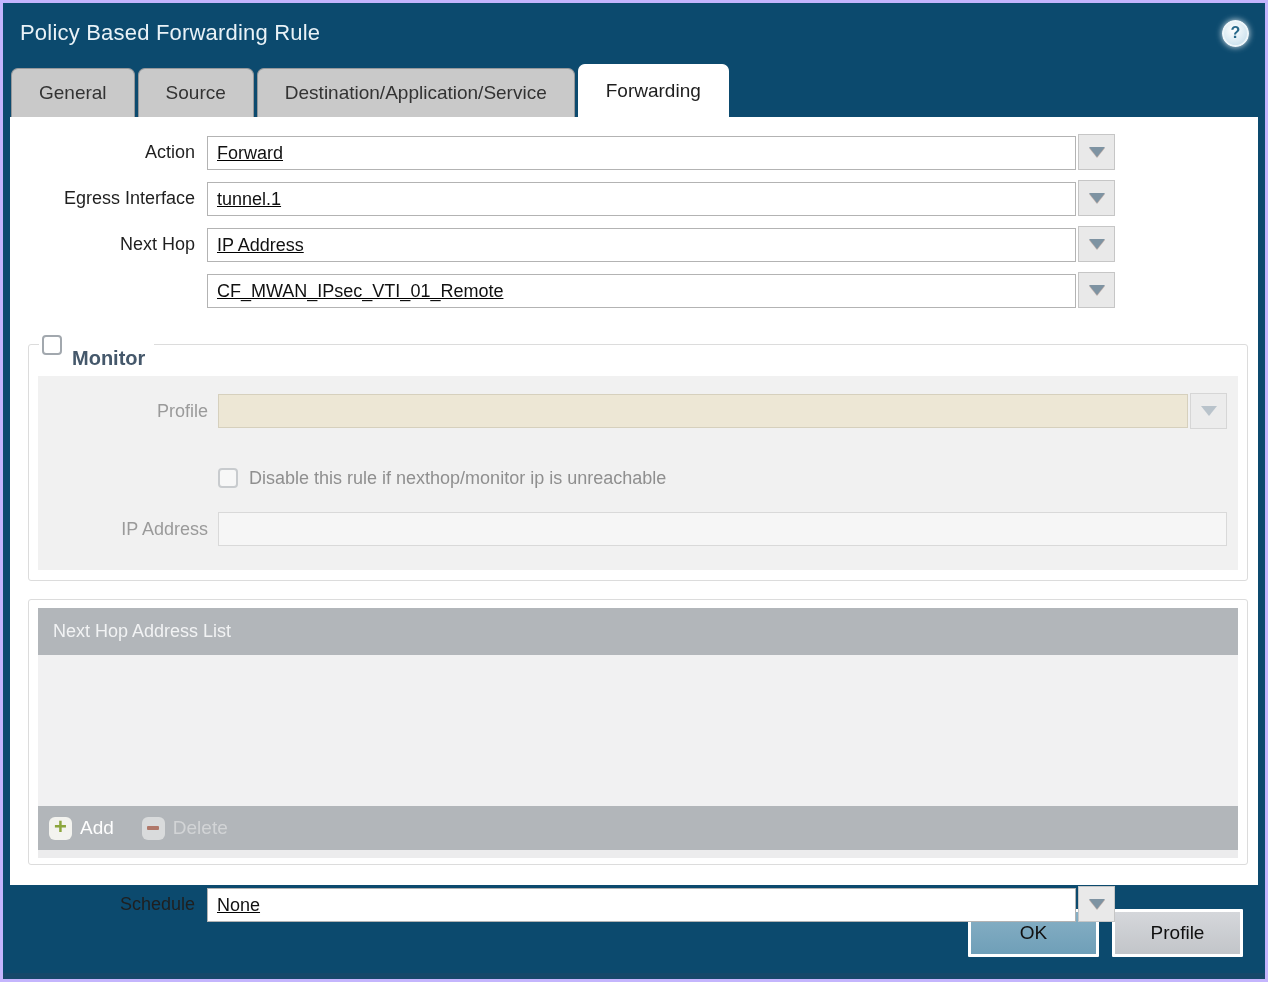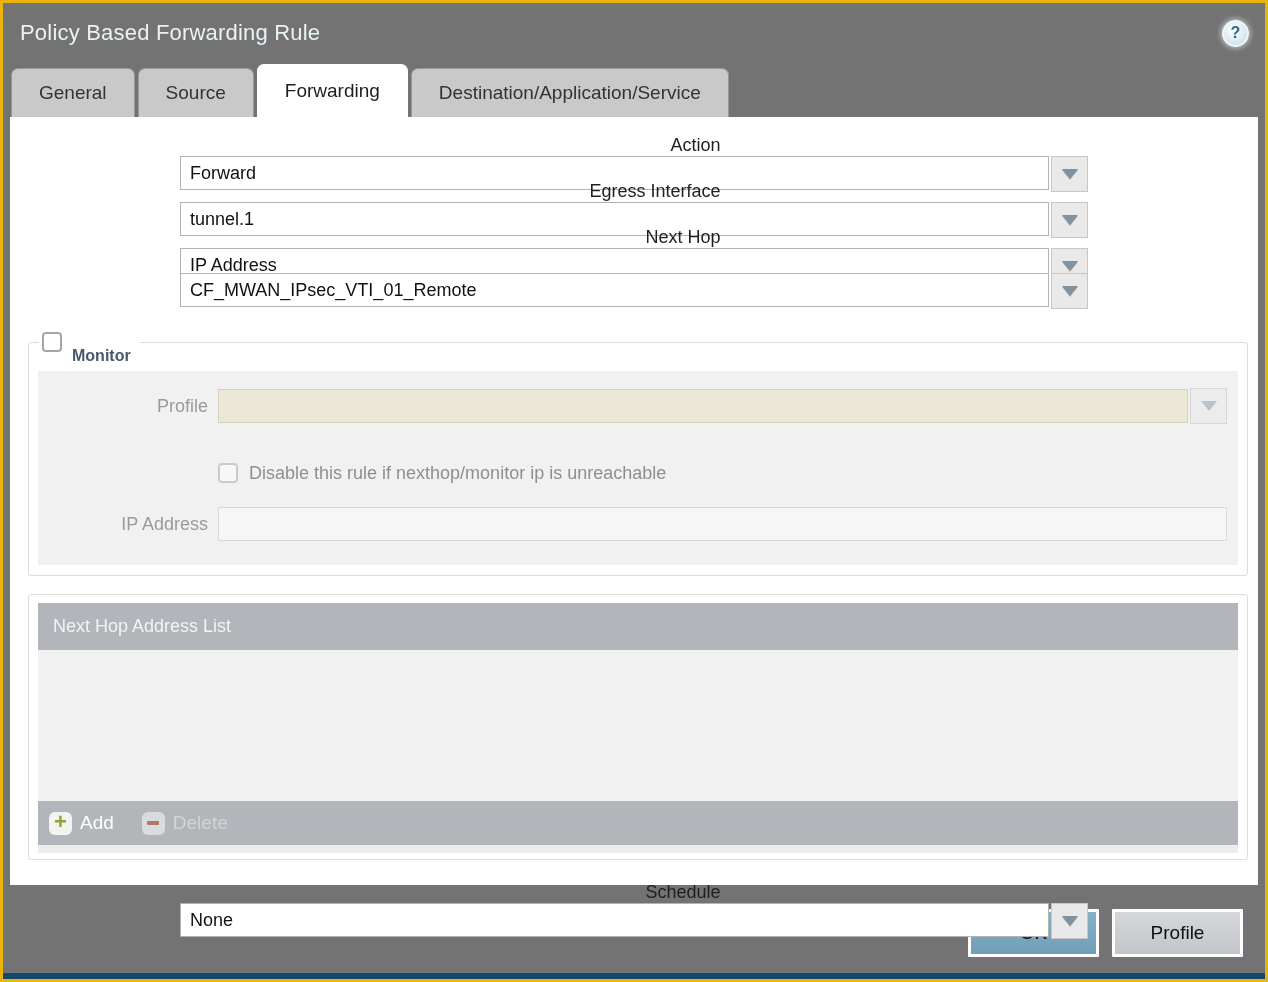--- a/index.html
+++ b/index.html
@@ -1,20 +1,20 @@
 <!DOCTYPE html>
 <html><head>
 <meta charset="utf-8">
 <style>
   * { margin:0; padding:0; box-sizing:border-box; }
   html,body { width:1268px; height:982px; background:#000; }
   .screen {
     width:1268px; height:982px;
-    border:3px solid #eab308;
-    background:#737373;
+    border:3px solid #c4b5fd;
+    background:#0c4a6e;
     font-family:"Liberation Sans", sans-serif;
     display:flex; flex-direction:column;
     position:relative;
   }
   
   .titlebar { flex:none; height:60px; display:flex; align-items:center; padding:0 16px 0 17px; }
   .title { color:#e9f2f7; font-size:22px; letter-spacing:.2px; }
   .help-btn {
     margin-left:auto; width:27px; height:27px; border-radius:50%;
     background:radial-gradient(circle at 42% 35%, #ffffff 0%, #d5e7f1 65%, #bcd8e8 100%);
@@ -31,24 +31,24 @@
     border-radius:7px 7px 0 0; height:49px;
     display:flex; align-items:center; padding:0 27px;
     font-size:19px; color:#333; cursor:pointer; white-space:nowrap;
   }
   .tab.active { background:#ffffff; border-color:#ffffff; height:53px; color:#1e1e1e; }
   
   .content {
     flex:none; height:768px; background:#fff; margin:0 7px;
     position:relative; z-index:1; padding-top:18px;
   }
-  .frow { display:flex; align-items:center; margin-bottom:12px; height:34px;flex-direction:column; }
+  .frow { display:flex; align-items:center; margin-bottom:12px; height:34px; }
   .flabel { flex:none; width:197px; text-align:right; padding-right:12px; font-size:18px; color:#1f1f1f; }
   .flabel.spacer { color:transparent; }
-  .combo { flex:none; width:908px; display:flex; align-items:flex-start; }
+  .combo { flex:none; width:908px; display:flex; align-items:flex-end;text-decoration:underline; }
   .cval {
     flex:1; height:34px; border:1px solid #b3b3b3; background:#fff;
     font-size:18px; color:#111; padding:0 9px;
     display:flex; align-items:center; overflow:hidden; white-space:nowrap; cursor:text;
   }
   .dbtn {
     flex:none; width:37px; height:36px; margin-left:2px;
     background:#e9e9e9; border:1px solid #c6c6c6;
     display:flex; align-items:center; justify-content:center; cursor:pointer;
   }
@@ -56,21 +56,21 @@
     width:0; height:0;
     border-left:8px solid transparent; border-right:8px solid transparent;
     border-top:10px solid #7e93a2;
     filter:drop-shadow(0 1px 0 rgba(110,60,45,.35));
   }
   
   fieldset.group { border:1px solid #dcdcdc; border-radius:3px; margin:6px 10px 0 18px; padding:2px 9px 10px 9px; }
   legend.glegend { display:flex; align-items:center; gap:10px; padding:0 9px 0 3px; margin-left:1px; }
   .cb { flex:none; width:20px; height:20px; border:2px solid #a2a8ae; border-radius:4px; background:#fff; cursor:pointer; }
   .cb.disabled { border-color:#c8cbce; background:#f7f7f7; cursor:default; }
-  .gtitle { font-size:16px; font-weight:bold; color:#45586b; white-space:nowrap;margin-top:28px; }
+  .gtitle { font-size:20px; font-weight:bold; color:#45586b; white-space:nowrap;margin-top:28px; }
   
   .mpanel { background:#f1f1f1; padding:10px 0 16px 0; margin-top:4px; }
   .mrow { display:flex; align-items:center; height:50px; }
   .mlabel { flex:none; width:180px; text-align:right; padding-right:10px; font-size:18px; color:#9a9a9a; }
   .combo-dis { flex:none; width:1009px; display:flex; align-items:center; }
   .combo-dis .cval { background:#ede7d5; border:1px solid #d6d0bd; cursor:default; }
   .combo-dis .dbtn { background:#ececec; border-color:#d6d6d6; cursor:default; }
   .combo-dis .tri { border-top-color:#b9c3cb; filter:none; }
   .mrow.cbrow { margin-top:30px; height:24px; }
   .cblabel { font-size:18px; color:#8f8f8f; margin-left:11px; }
@@ -113,22 +113,22 @@
   <div class="titlebar">
     <span class="title">Policy Based Forwarding Rule</span>
     <div class="help-btn">
       <span>?</span>
     </div>
   </div>
 
   <div class="tabs">
     <div class="tab">General</div>
     <div class="tab">Source</div>
+    <div class="tab">Destination/Application/Service</div>
     <div class="tab active">Forwarding</div>
-    <div class="tab">Destination/Application/Service</div>
   </div>
 
   <div class="content">
 
     <div class="frow">
       <div class="flabel">Action</div>
       <div class="combo">
         <div class="cval">Forward</div>
         <div class="dbtn">
           <div class="tri"></div>

